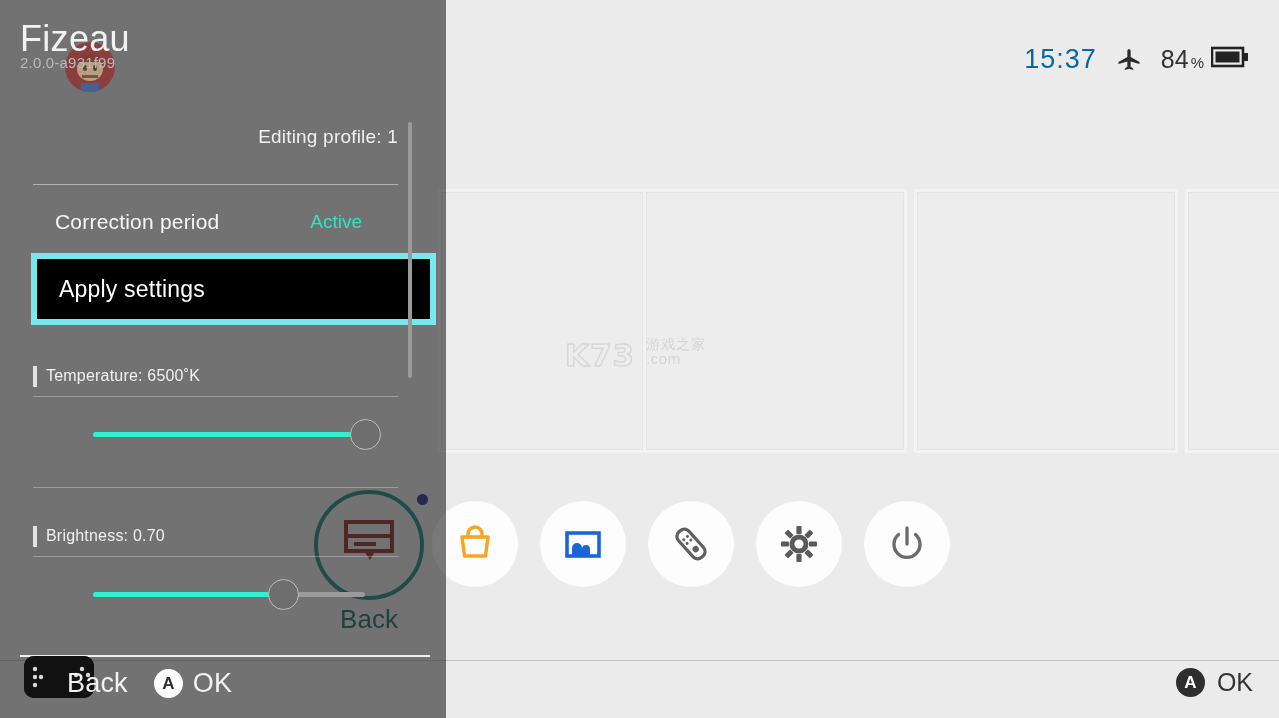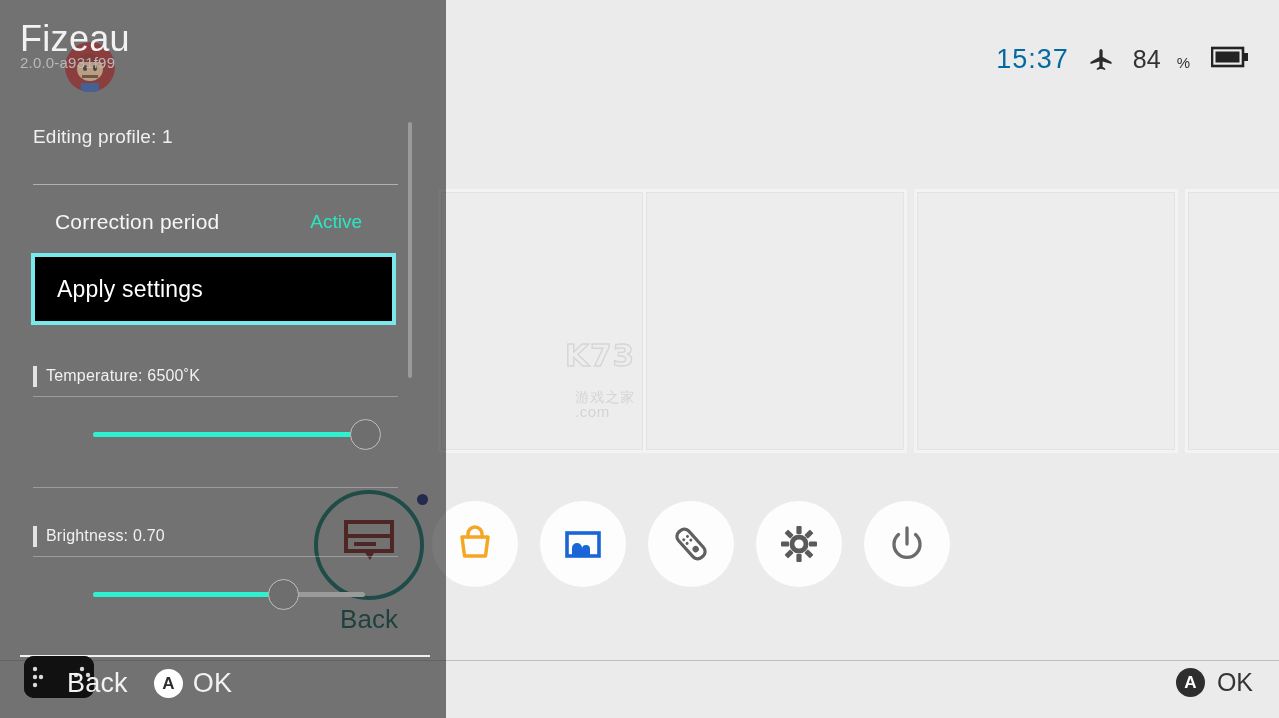--- a/index.html
+++ b/index.html
@@ -16,38 +16,38 @@
 
   #home-topbar{
     position:absolute;left:0;top:0;width:1279px;height:130px;
   }
   #status{
     position:absolute;right:30px;top:44px;
     display:flex;align-items:center;gap:18px;color:#2b2b2b;
   }
   #clock{font-size:27px;letter-spacing:1px;color:#0369a1;text-align:center;}
   #plane{width:28px;height:28px;display:block;}
-  #batt-wrap{display:flex;align-items:baseline;gap:16px;}
+  #batt-wrap{display:flex;align-items:baseline;gap:2px;}
   #batt-pct{font-size:25px;color:#323232;}
   #batt-unit{font-size:15px;color:#323232;}
   #batt-icon{width:38px;height:22px;display:block;margin-left:5px;align-self:center;}
 
   
   #cards{position:absolute;left:0;top:192px;height:256px;}
   .card{
     position:absolute;top:0;height:256px;
     background:#ededed;border:1px solid #e3e3e3;
     box-shadow:0 0 0 3px #f3f3f3;
   }
 
   
   #watermark{
     position:absolute;left:565px;top:337px;
-    display:flex;align-items:flex-end;gap:17px;
-    opacity:.85;pointer-events:none;flex-direction:column;
+    display:flex;gap:11px;
+    opacity:.85;pointer-events:none;
   }
   #wm-k73{
     font-size:31px;font-weight:bold;letter-spacing:1px;
     color:transparent;
     -webkit-text-stroke:1.4px #d2d2d2;
     font-family:"DejaVu Sans",sans-serif;
   }
   #wm-cn{display:flex;flex-direction:column;line-height:1;padding-bottom:2px;}
   #wm-cn-top{font-size:14px;color:#d0d0d0;letter-spacing:1px;}
   #wm-cn-bot{font-size:15px;color:#cfcfcf;letter-spacing:.5px;}
@@ -97,21 +97,21 @@
   }
   #news-label{
     position:absolute;left:50%;top:114px;transform:translateX(-50%);
     font-size:26px;color:#10695f;white-space:nowrap;
   }
 
   
   #overlay{
     position:absolute;left:0;top:0;width:446px;height:718px;
     background:rgba(40,40,40,.62);
-    z-index:10;overflow:hidden;
+    z-index:10;overflow:hidden;text-align:right;
   }
 
   #ov-header{position:absolute;left:0;top:0;width:446px;height:110px;}
   #avatar{
     position:absolute;left:62px;top:42px;width:56px;height:50px;
     border-radius:50% 50% 48% 48%;overflow:hidden;opacity:.62;
   }
   #avatar svg{display:block;}
   #app-title{
     position:absolute;left:20px;top:21px;
@@ -132,22 +132,22 @@
   
   #row-correction{
     position:absolute;left:33px;top:205px;width:365px;height:34px;
     display:flex;align-items:center;justify-content:space-between;
   }
   #correction-label{font-size:21px;color:#f6f6f6;padding-left:22px;letter-spacing:.2px;}
   #correction-value{font-size:19px;color:#29e8c0;padding-right:36px;}
 
   
   #apply-btn{
-    position:absolute;left:31px;top:253px;width:365px;height:72px;
-    background:#000;border:4px solid #15803d;box-sizing:border-box;
+    position:absolute;left:31px;top:253px;width:405px;height:72px;
+    background:#000;border:6px solid #15803d;box-sizing:border-box;
     display:flex;align-items:center;
   }
   #apply-label{font-size:23px;color:#fff;padding-left:22px;letter-spacing:.2px;}
 
   
   .slider-group{position:absolute;left:33px;width:365px;}
   .slider-head{display:flex;align-items:center;gap:9px;height:26px;}
   .tick{width:4px;height:21px;background:#e2e2e2;display:block;}
   .slider-caption{font-size:16px;color:#f1f1f1;letter-spacing:.2px;}
   .slider-rule{

